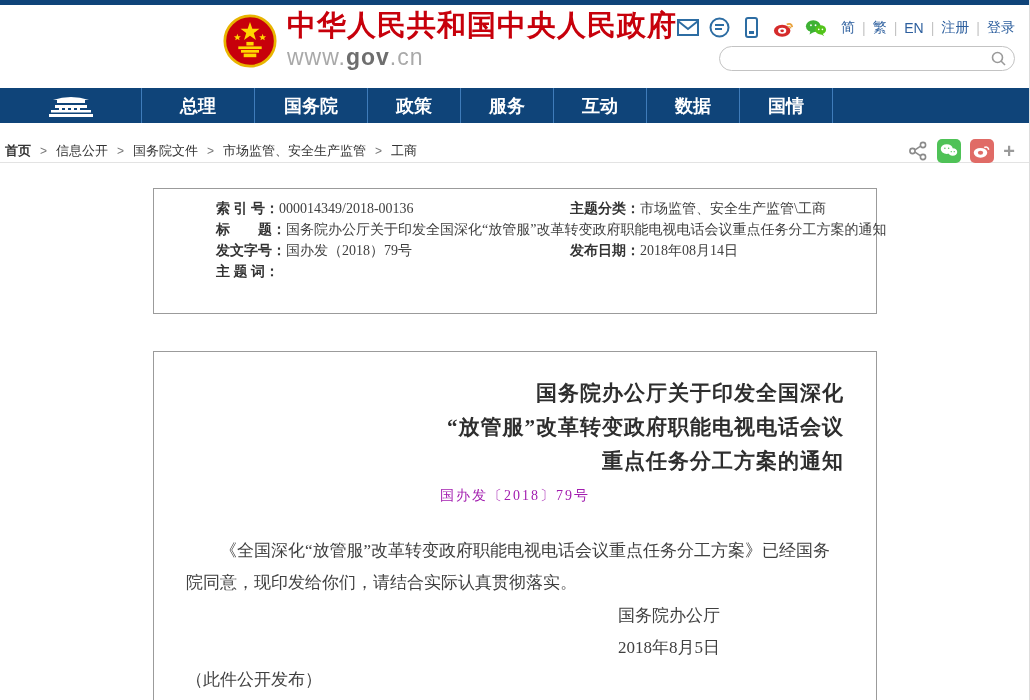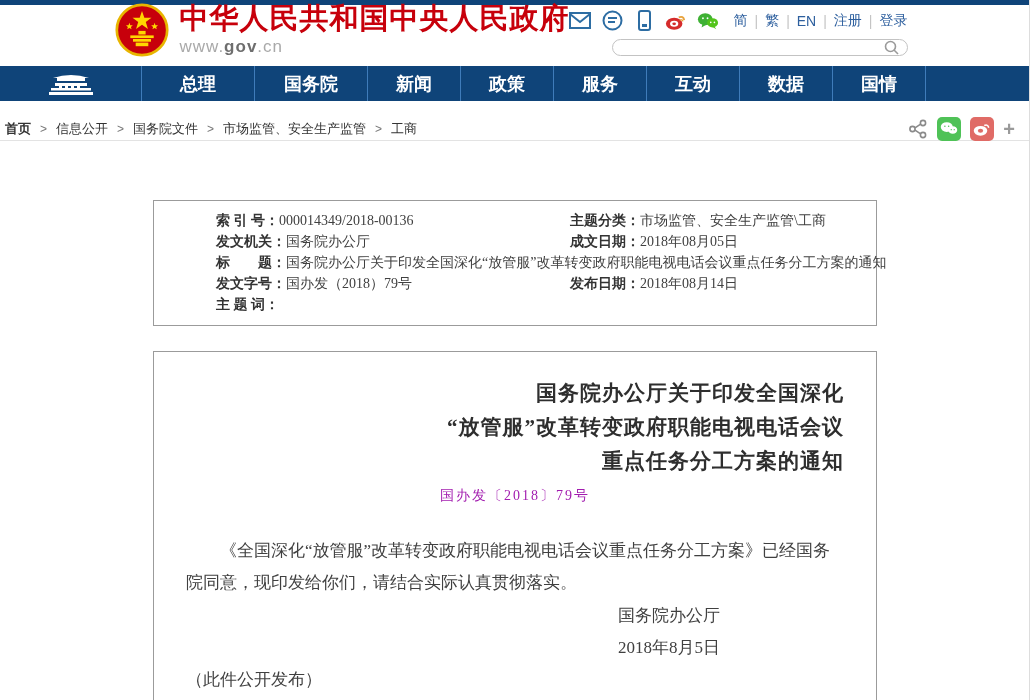--- a/index.html
+++ b/index.html
@@ -3,26 +3,26 @@
 <meta charset="utf-8">
 <style>
   * { margin:0; padding:0; box-sizing:border-box; }
   body { background:#fff; font-family:"Liberation Sans", sans-serif; }
   #page { width:1030px; height:700px; overflow:hidden; background:#fff; border-right:1px solid #ddd; position:relative; }
 
   
   .topstrip { height:5px; background:#0f4479; }
 
   
-  .header { height:61px; display:flex; justify-content:center; padding:0 14px 12px 8px; }
+  .header { height:83px; display:flex; justify-content:flex-end; padding:0 14px 12px 8px; }
   .header-left { display:flex; align-items:center; gap:10px; }
   .emblem { width:54px; height:54px; flex:0 0 auto; }
   .site-ident { display:flex; flex-direction:column; line-height:1.1; }
   .site-title { color:#c7000b; font-size:29px; font-weight:bold; letter-spacing:1px; }
-  .site-url { margin-top:3px; font-size:17px; color:#a9a9a9; letter-spacing:1px; }
+  .site-url { margin-top:3px; font-size:23px; color:#a9a9a9; letter-spacing:1px; }
   .site-url .mid { color:#6e6e6e; font-weight:bold; }
 
   .header-right { display:flex; flex-direction:column; align-items:flex-end; justify-content:center; gap:7px; padding-top:6px; }
   .utility-row { display:flex; align-items:center; gap:10px; }
   .uicon { width:22px; height:22px; display:inline-flex; align-items:center; justify-content:center; cursor:pointer; }
   .lang-links { display:flex; align-items:center; gap:7px; font-size:14px; color:#2d5f9e; margin-left:4px; }
   .lang-links .sep { color:#c4c4c4; }
   .lang-links span[data-interactable="true"] { cursor:pointer; }
   .searchbox { width:296px; height:25px; border:1px solid #c3c3c3; border-radius:13px; display:flex; align-items:center; padding:0 8px 0 12px; }
   .searchbox input { flex:1; border:none; outline:none; font-size:13px; background:transparent; }
@@ -41,21 +41,21 @@
   .crumbs .item { cursor:pointer; }
   .crumbs .home { font-weight:bold; }
   .crumbs .gt { color:#777; font-size:12px; }
   .crumb-icons { display:flex; align-items:center; gap:9px; }
   .sq { width:24px; height:24px; border-radius:5px; display:flex; align-items:center; justify-content:center; cursor:pointer; }
   .sq.green { background:#4fc257; } .sq.red { background:#e06b66; }
   .plus { color:#9a9a9a; font-size:20px; line-height:1; cursor:pointer; font-weight:bold; }
 
   
   .doc-wrap { font-family:"Liberation Serif", serif; color:#404040; }
-  .meta-box { position:absolute; left:153px; top:200px; width:724px; height:126px; border:1px solid #9b9b9b; padding:9px 0 0 0; font-size:14px; }
+  .meta-box { position:absolute; left:153px; top:188px; width:724px; height:126px; border:1px solid #9b9b9b; padding:9px 0 0 0; font-size:14px; }
   .meta-row { display:grid; grid-template-columns:402px 1fr; line-height:21px; }
   .meta-row.full { display:block; }
   .meta-cell { padding-left:62px; white-space:nowrap; }
   .meta-cell.r { padding-left:14px; }
   .meta-label { font-weight:bold; color:#333; }
   .meta-value { color:#404040; }
 
   .doc-box { position:absolute; left:153px; top:351px; width:724px; height:360px; border:1px solid #9b9b9b; border-bottom:none; padding:24px 32px 0 32px; }
   .doc-title { text-align:right; font-size:21px; font-weight:bold; color:#2e2e2e; line-height:34px; letter-spacing:1px; }
   .doc-number { text-align:center; font-size:14px; color:#a21caf; margin-top:9px; letter-spacing:2px; }
@@ -162,21 +162,20 @@
         <rect x="6" y="16" width="40" height="2.5" fill="#fff"></rect>
         <rect x="4" y="20" width="44" height="3" fill="#fff"></rect>
         <rect x="14" y="14" width="3" height="2" fill="#fff"></rect>
           <rect x="20" y="14" width="3" height="2" fill="#fff"></rect>
           <rect x="26" y="14" width="3" height="2" fill="#fff"></rect>
           <rect x="32" y="14" width="3" height="2" fill="#fff"></rect>
       </svg>
     </div>
     <div class="nav-item w1" data-interactable="true">总理</div>
     <div class="nav-item w1" data-interactable="true">国务院</div>
-    <div class="nav-item w2" data-interactable="true">新闻</div>
     <div class="nav-item w2" data-interactable="true">政策</div>
     <div class="nav-item w2" data-interactable="true">服务</div>
     <div class="nav-item w2" data-interactable="true">互动</div>
     <div class="nav-item w2" data-interactable="true">数据</div>
     <div class="nav-item w2" data-interactable="true">国情</div>
     <div class="nav-fill" data-interactable="false"></div>
   </div>
 
   <div class="crumb-row" data-interactable="false">
     <div class="crumbs" data-interactable="false">
@@ -218,24 +217,20 @@
       <span class="plus" data-interactable="true">+</span>
     </div>
   </div>
 
   <div class="doc-wrap" data-interactable="false">
     <div class="meta-box" data-interactable="false">
       <div class="meta-row" data-interactable="false">
         <div class="meta-cell" data-interactable="false"><span class="meta-label" data-interactable="false">索 引 号：</span><span class="meta-value" data-interactable="false">000014349/2018-00136</span></div>
         <div class="meta-cell r" data-interactable="false"><span class="meta-label" data-interactable="false">主题分类：</span><span class="meta-value" data-interactable="false">市场监管、安全生产监管\工商</span></div>
       </div>
-      <div class="meta-row" data-interactable="false">
-        <div class="meta-cell" data-interactable="false"><span class="meta-label" data-interactable="false">发文机关：</span><span class="meta-value" data-interactable="false">国务院办公厅</span></div>
-        <div class="meta-cell r" data-interactable="false"><span class="meta-label" data-interactable="false">成文日期：</span><span class="meta-value" data-interactable="false">2018年08月05日</span></div>
-      </div>
       <div class="meta-row full" data-interactable="false">
         <div class="meta-cell" data-interactable="false"><span class="meta-label" data-interactable="false">标　　题：</span><span class="meta-value" data-interactable="false">国务院办公厅关于印发全国深化“放管服”改革转变政府职能电视电话会议重点任务分工方案的通知</span></div>
       </div>
       <div class="meta-row" data-interactable="false">
         <div class="meta-cell" data-interactable="false"><span class="meta-label" data-interactable="false">发文字号：</span><span class="meta-value" data-interactable="false">国办发（2018）79号</span></div>
         <div class="meta-cell r" data-interactable="false"><span class="meta-label" data-interactable="false">发布日期：</span><span class="meta-value" data-interactable="false">2018年08月14日</span></div>
       </div>
       <div class="meta-row full" data-interactable="false">
         <div class="meta-cell" data-interactable="false"><span class="meta-label" data-interactable="false">主 题 词：</span><span class="meta-value" data-interactable="false"></span></div>
       </div>

